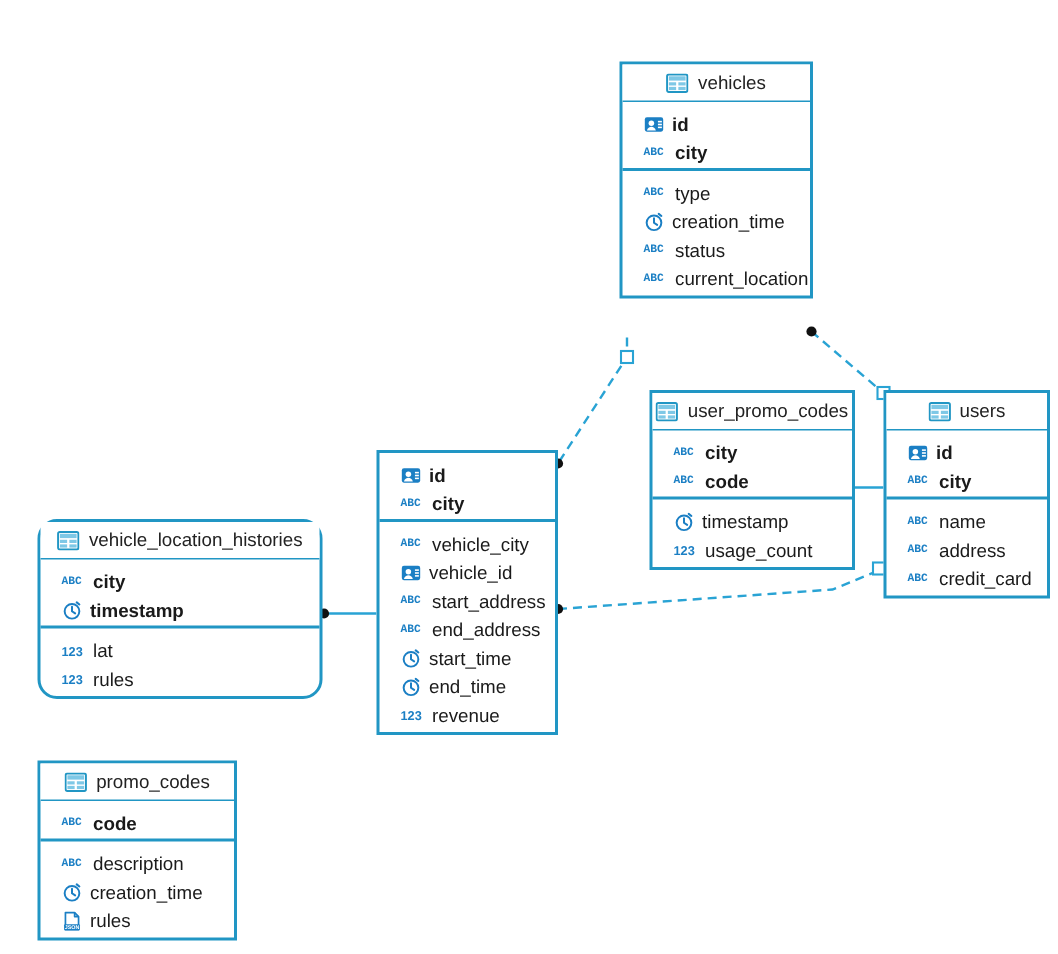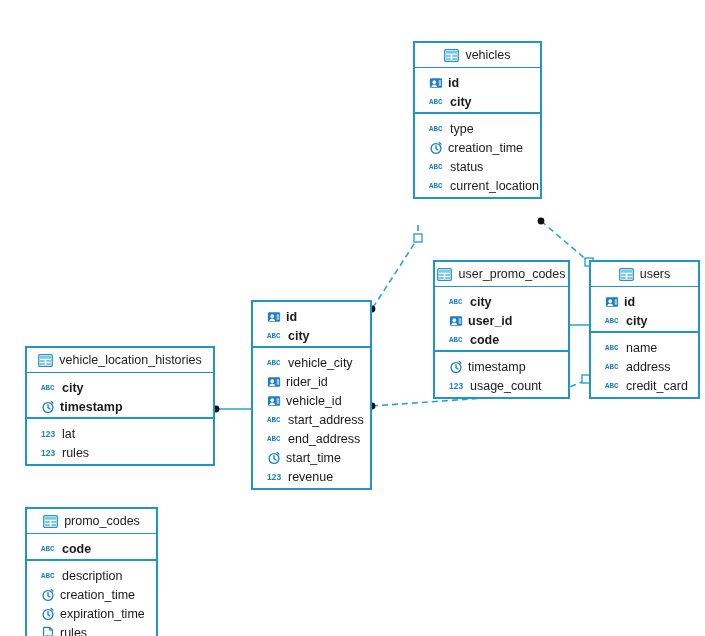--- a/index.html
+++ b/index.html
@@ -199,118 +199,104 @@
             <rect x="8.8" y="9.6" width="5.2" height="2.3" fill="#7ec8e6"></rect>
           </svg>
           <span class="tbl-title">user_promo_codes</span>
         </div>
         <div class="pk-section">
           <div class="col-row pk">
             <span class="abc-icon">ABC</span>
             <span class="col-name">city</span>
           </div>
           <div class="col-row pk">
+            <span class="abc-icon">ABC</span>
+            <span class="col-name">code</span>
+          </div>
+        </div>
+        <div class="col-section">
+          <div class="col-row">
+            <svg class="ticon" viewBox="0 0 16 16">
+              <circle cx="8" cy="8.6" r="5.6" fill="none" stroke="#1b7fc4" stroke-width="1.5"></circle>
+              <path d="M8 5.2 L8 8.6 L10.4 10.2" fill="none" stroke="#1b7fc4" stroke-width="1.5" stroke-linecap="round"></path>
+              <path d="M11.6 1.8 L13.6 3.4" stroke="#1b7fc4" stroke-width="1.6" stroke-linecap="round"></path>
+            </svg>
+            <span class="col-name">timestamp</span>
+          </div>
+          <div class="col-row">
+            <span class="num-icon">123</span>
+            <span class="col-name">usage_count</span>
+          </div>
+        </div>
+      </div>
+      <div class="table-node" style="left: 251px; top: 288px; width: 121px;">
+        <div class="pk-section">
+          <div class="col-row pk">
             <svg class="ticon" viewBox="0 0 16 16">
               <rect x="1" y="2.5" width="14" height="11" rx="1.6" fill="#1b7fc4"></rect>
               <circle cx="6" cy="7" r="2.1" fill="#ffffff"></circle>
               <path d="M2.6 12.6c0.5-2 2-2.9 3.4-2.9s2.9 0.9 3.4 2.9z" fill="#ffffff"></path>
               <rect x="11" y="5.2" width="3" height="1.2" fill="#ffffff"></rect>
               <rect x="11" y="7.4" width="3" height="1.2" fill="#ffffff"></rect>
               <rect x="11" y="9.6" width="3" height="1.2" fill="#ffffff"></rect>
             </svg>
-            <span class="col-name">user_id</span>
-          </div>
-          <div class="col-row pk">
-            <span class="abc-icon">ABC</span>
-            <span class="col-name">code</span>
-          </div>
-        </div>
-        <div class="col-section">
-          <div class="col-row">
-            <svg class="ticon" viewBox="0 0 16 16">
-              <circle cx="8" cy="8.6" r="5.6" fill="none" stroke="#1b7fc4" stroke-width="1.5"></circle>
-              <path d="M8 5.2 L8 8.6 L10.4 10.2" fill="none" stroke="#1b7fc4" stroke-width="1.5" stroke-linecap="round"></path>
-              <path d="M11.6 1.8 L13.6 3.4" stroke="#1b7fc4" stroke-width="1.6" stroke-linecap="round"></path>
-            </svg>
-            <span class="col-name">timestamp</span>
-          </div>
-          <div class="col-row">
-            <span class="num-icon">123</span>
-            <span class="col-name">usage_count</span>
-          </div>
-        </div>
-      </div>
-      <div class="table-node" style="left: 251px; top: 288px; width: 121px;">
-        <div class="pk-section">
-          <div class="col-row pk">
+            <span class="col-name">id</span>
+          </div>
+          <div class="col-row pk">
+            <span class="abc-icon">ABC</span>
+            <span class="col-name">city</span>
+          </div>
+        </div>
+        <div class="col-section">
+          <div class="col-row">
+            <span class="abc-icon">ABC</span>
+            <span class="col-name">vehicle_city</span>
+          </div>
+          <div class="col-row">
             <svg class="ticon" viewBox="0 0 16 16">
               <rect x="1" y="2.5" width="14" height="11" rx="1.6" fill="#1b7fc4"></rect>
               <circle cx="6" cy="7" r="2.1" fill="#ffffff"></circle>
               <path d="M2.6 12.6c0.5-2 2-2.9 3.4-2.9s2.9 0.9 3.4 2.9z" fill="#ffffff"></path>
               <rect x="11" y="5.2" width="3" height="1.2" fill="#ffffff"></rect>
               <rect x="11" y="7.4" width="3" height="1.2" fill="#ffffff"></rect>
               <rect x="11" y="9.6" width="3" height="1.2" fill="#ffffff"></rect>
             </svg>
-            <span class="col-name">id</span>
-          </div>
-          <div class="col-row pk">
-            <span class="abc-icon">ABC</span>
-            <span class="col-name">city</span>
-          </div>
-        </div>
-        <div class="col-section">
-          <div class="col-row">
-            <span class="abc-icon">ABC</span>
-            <span class="col-name">vehicle_city</span>
-          </div>
-          <div class="col-row">
-            <svg class="ticon" viewBox="0 0 16 16">
-              <rect x="1" y="2.5" width="14" height="11" rx="1.6" fill="#1b7fc4"></rect>
-              <circle cx="6" cy="7" r="2.1" fill="#ffffff"></circle>
-              <path d="M2.6 12.6c0.5-2 2-2.9 3.4-2.9s2.9 0.9 3.4 2.9z" fill="#ffffff"></path>
-              <rect x="11" y="5.2" width="3" height="1.2" fill="#ffffff"></rect>
-              <rect x="11" y="7.4" width="3" height="1.2" fill="#ffffff"></rect>
-              <rect x="11" y="9.6" width="3" height="1.2" fill="#ffffff"></rect>
-            </svg>
-            <span class="col-name">rider_id</span>
-          </div>
-          <div class="col-row">
-            <svg class="ticon" viewBox="0 0 16 16">
-              <rect x="1" y="2.5" width="14" height="11" rx="1.6" fill="#1b7fc4"></rect>
-              <circle cx="6" cy="7" r="2.1" fill="#ffffff"></circle>
-              <path d="M2.6 12.6c0.5-2 2-2.9 3.4-2.9s2.9 0.9 3.4 2.9z" fill="#ffffff"></path>
-              <rect x="11" y="5.2" width="3" height="1.2" fill="#ffffff"></rect>
-              <rect x="11" y="7.4" width="3" height="1.2" fill="#ffffff"></rect>
-              <rect x="11" y="9.6" width="3" height="1.2" fill="#ffffff"></rect>
-            </svg>
             <span class="col-name">vehicle_id</span>
           </div>
           <div class="col-row">
             <span class="abc-icon">ABC</span>
             <span class="col-name">start_address</span>
           </div>
           <div class="col-row">
             <span class="abc-icon">ABC</span>
             <span class="col-name">end_address</span>
           </div>
           <div class="col-row">
             <svg class="ticon" viewBox="0 0 16 16">
               <circle cx="8" cy="8.6" r="5.6" fill="none" stroke="#1b7fc4" stroke-width="1.5"></circle>
               <path d="M8 5.2 L8 8.6 L10.4 10.2" fill="none" stroke="#1b7fc4" stroke-width="1.5" stroke-linecap="round"></path>
               <path d="M11.6 1.8 L13.6 3.4" stroke="#1b7fc4" stroke-width="1.6" stroke-linecap="round"></path>
             </svg>
             <span class="col-name">start_time</span>
+          </div>
+          <div class="col-row">
+            <svg class="ticon" viewBox="0 0 16 16">
+              <circle cx="8" cy="8.6" r="5.6" fill="none" stroke="#1b7fc4" stroke-width="1.5"></circle>
+              <path d="M8 5.2 L8 8.6 L10.4 10.2" fill="none" stroke="#1b7fc4" stroke-width="1.5" stroke-linecap="round"></path>
+              <path d="M11.6 1.8 L13.6 3.4" stroke="#1b7fc4" stroke-width="1.6" stroke-linecap="round"></path>
+            </svg>
+            <span class="col-name">end_time</span>
           </div>
           <div class="col-row">
             <span class="num-icon">123</span>
             <span class="col-name">revenue</span>
           </div>
         </div>
       </div>
-      <div class="table-node" style="left: 25px; top: 334px; width: 190px;">
+      <div class="table-node" style="left: 25px; top: 334px; width: 190px; border-radius: 13px;">
         <div class="tbl-header">
           <svg class="tblicon" viewBox="0 0 16 14">
             <rect x="0.7" y="0.7" width="14.6" height="12.6" rx="1.2" fill="#ffffff" stroke="#2196c4" stroke-width="1.4"></rect>
             <rect x="2" y="2" width="12" height="3.1" fill="#7ec8e6"></rect>
             <rect x="2" y="6.3" width="5.2" height="2.3" fill="#7ec8e6"></rect>
             <rect x="8.8" y="6.3" width="5.2" height="2.3" fill="#7ec8e6"></rect>
             <rect x="2" y="9.6" width="5.2" height="2.3" fill="#7ec8e6"></rect>
             <rect x="8.8" y="9.6" width="5.2" height="2.3" fill="#7ec8e6"></rect>
           </svg>
           <span class="tbl-title">vehicle_location_histories</span>
@@ -363,28 +349,20 @@
             <span class="abc-icon">ABC</span>
             <span class="col-name">description</span>
           </div>
           <div class="col-row">
             <svg class="ticon" viewBox="0 0 16 16">
               <circle cx="8" cy="8.6" r="5.6" fill="none" stroke="#1b7fc4" stroke-width="1.5"></circle>
               <path d="M8 5.2 L8 8.6 L10.4 10.2" fill="none" stroke="#1b7fc4" stroke-width="1.5" stroke-linecap="round"></path>
               <path d="M11.6 1.8 L13.6 3.4" stroke="#1b7fc4" stroke-width="1.6" stroke-linecap="round"></path>
             </svg>
             <span class="col-name">creation_time</span>
-          </div>
-          <div class="col-row">
-            <svg class="ticon" viewBox="0 0 16 16">
-              <circle cx="8" cy="8.6" r="5.6" fill="none" stroke="#1b7fc4" stroke-width="1.5"></circle>
-              <path d="M8 5.2 L8 8.6 L10.4 10.2" fill="none" stroke="#1b7fc4" stroke-width="1.5" stroke-linecap="round"></path>
-              <path d="M11.6 1.8 L13.6 3.4" stroke="#1b7fc4" stroke-width="1.6" stroke-linecap="round"></path>
-            </svg>
-            <span class="col-name">expiration_time</span>
           </div>
           <div class="col-row">
             <svg class="ticon" viewBox="0 0 16 16">
               <path d="M3 1.6 h7 l3 3 v10 h-10 z" fill="#ffffff" stroke="#1b7fc4" stroke-width="1.3" stroke-linejoin="round"></path>
               <path d="M10 1.6 v3 h3" fill="none" stroke="#1b7fc4" stroke-width="1.3" stroke-linejoin="round"></path>
               <rect x="2" y="10.4" width="12" height="4.6" rx="0.8" fill="#1b7fc4"></rect>
               <text x="8" y="14.1" font-size="4.1" font-family="Liberation Sans, sans-serif" font-weight="bold" fill="#ffffff" text-anchor="middle">JSON</text>
             </svg>
             <span class="col-name">rules</span>
           </div>

